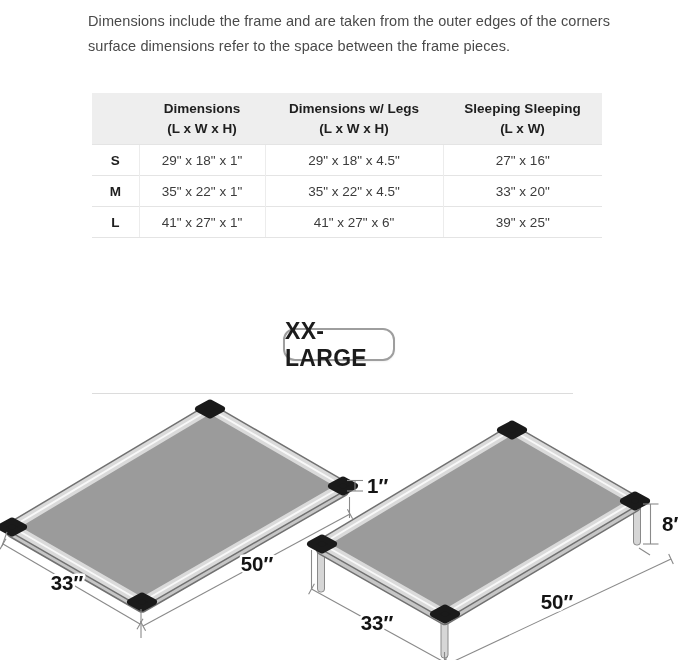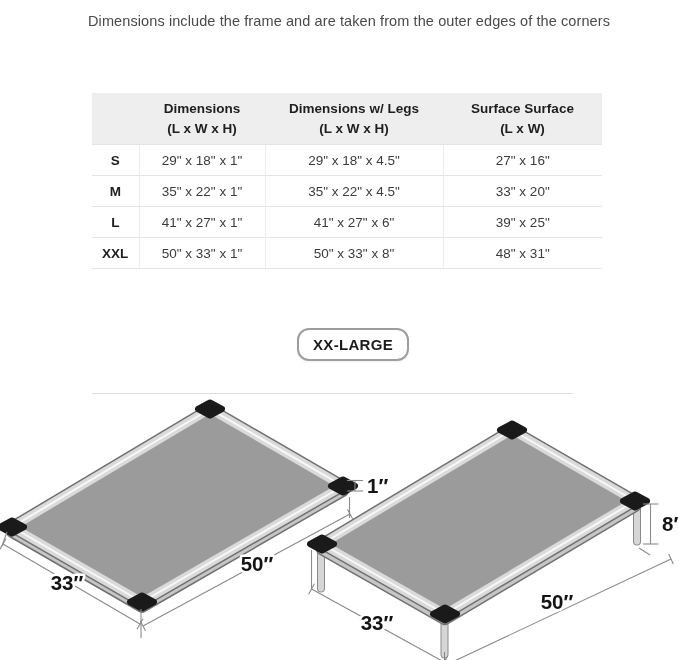--- a/index.html
+++ b/index.html
@@ -20,41 +20,42 @@
     height:51px;vertical-align:middle;padding:0;line-height:20px;
   }
   table.spec td{
     height:30px;text-align:center;font-size:13.5px;color:#3c3c3c;
     border-top:1px solid #e4e4e4;padding:0;
   }
   table.spec td + td{border-left:1px solid #ececec;}
   table.spec tbody tr:last-child td{border-bottom:1px solid #e4e4e4;}
   table.spec td.size{font-weight:bold;color:#1e1e1e;}
   .badge{
-    position:absolute;left:297px;top:316px;width:112px;height:33px;
+    position:absolute;left:283px;top:316px;width:112px;height:33px;
     border:2px solid #9e9e9e;border-radius:12px;background:#fff;
     display:flex;align-items:center;justify-content:center;
-    font-weight:bold;font-size:15px;color:#1c1c1c;letter-spacing:.3px;
+    font-weight:bold;font-size:23px;color:#1c1c1c;letter-spacing:.3px;
     box-sizing:border-box;box-shadow:0 1px 2px rgba(0,0,0,.06);
   }
   .divider{position:absolute;left:92px;top:381px;width:481px;height:1px;background:#dcdcdc;}
   .diagrams{position:absolute;left:0;top:385px;}
   .dl{stroke:#8a8a8a;stroke-width:1.1;}
   .dim{
     font-family:"Liberation Sans",sans-serif;font-weight:bold;font-size:20.5px;fill:#141414;
     paint-order:stroke;stroke:#ffffff;stroke-width:5px;stroke-linejoin:round;
   }
 </style>
 </head>
 <body>
 
 <div class="stage">
 
   <div class="intro">
     <div>Dimensions include the frame and are taken from the outer edges of the corners</div>
+    <div>surface dimensions refer to the space between the frame pieces.</div>
   </div>
 
   <table class="spec">
     <colgroup>
         <col style="width:47px">
         <col style="width:126px">
         <col style="width:178px">
         <col style="width:159px">
       </colgroup>
     <thead>
@@ -62,21 +63,21 @@
         <th></th>
         <th>
           <div>Dimensions</div>
           <div>(L x W x H)</div>
         </th>
         <th>
           <div>Dimensions w/ Legs</div>
           <div>(L x W x H)</div>
         </th>
         <th>
-          <div>Surface Surface</div>
+          <div>Sleeping Sleeping</div>
           <div>(L x W)</div>
         </th>
       </tr>
     </thead>
     <tbody>
       <tr>
         <td class="size">S</td>
         <td>29" x 18" x 1"</td>
         <td>29" x 18" x 4.5"</td>
         <td>27" x 16"</td>
@@ -85,26 +86,20 @@
         <td class="size">M</td>
         <td>35" x 22" x 1"</td>
         <td>35" x 22" x 4.5"</td>
         <td>33" x 20"</td>
       </tr>
       <tr>
         <td class="size">L</td>
         <td>41" x 27" x 1"</td>
         <td>41" x 27" x 6"</td>
         <td>39" x 25"</td>
-      </tr>
-      <tr>
-        <td class="size">XXL</td>
-        <td>50" x 33" x 1"</td>
-        <td>50" x 33" x 8"</td>
-        <td>48" x 31"</td>
       </tr>
     </tbody>
   </table>
 
   <div class="badge">XX-LARGE</div>
 
   <div class="divider"></div>
 
   <svg class="diagrams" width="679" height="275" viewBox="0 0 679 275">
 

